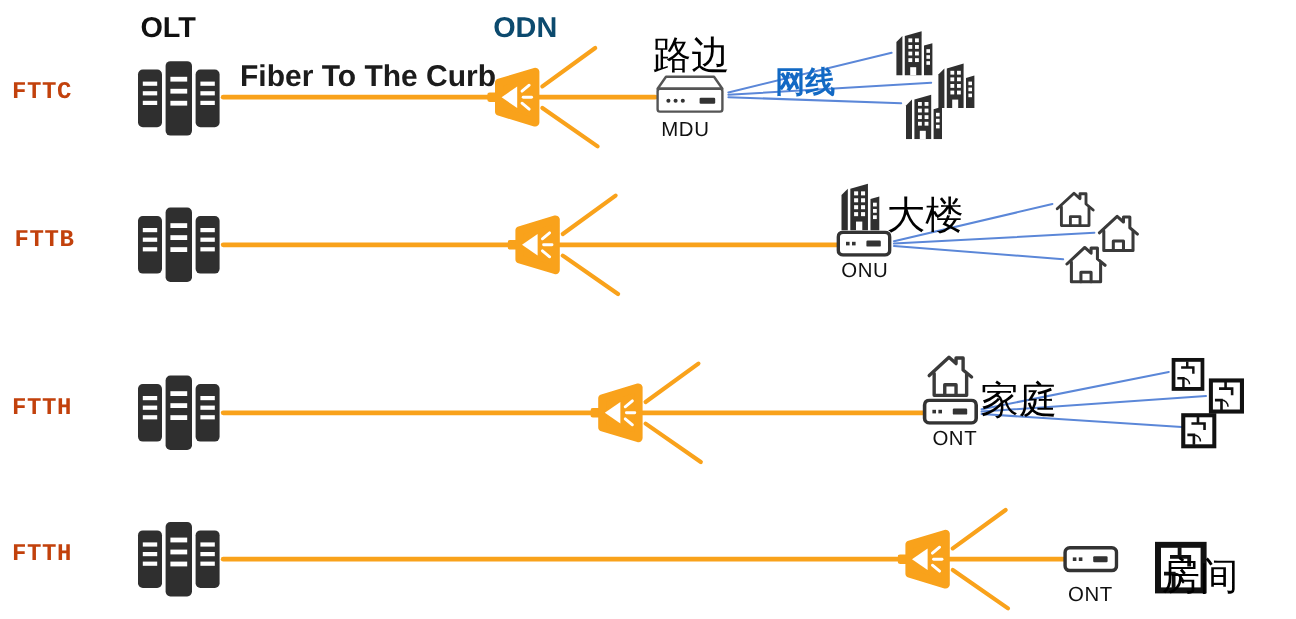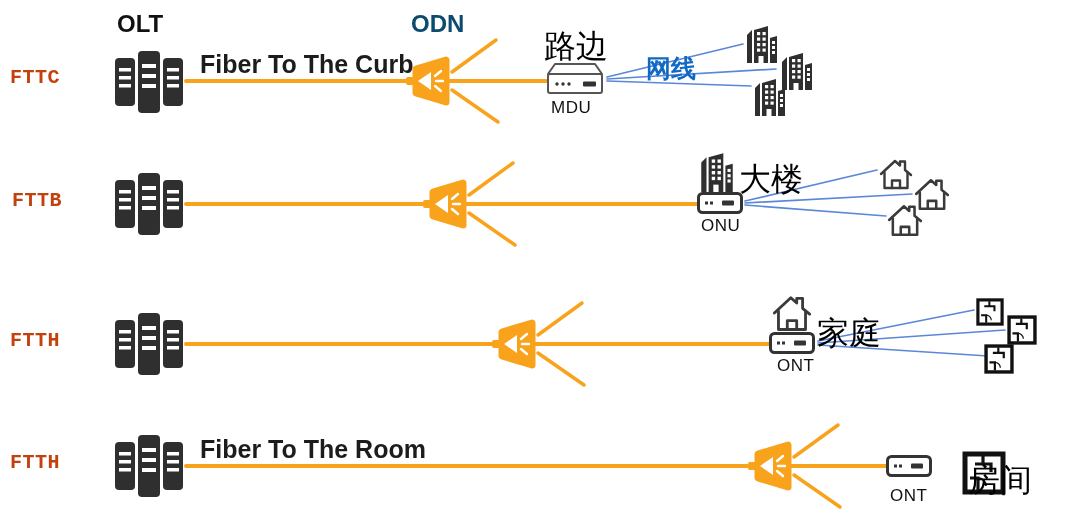--- a/index.html
+++ b/index.html
@@ -131,21 +131,20 @@
     <rect x="28" y="14" width="14" height="4"></rect>
         <rect x="28" y="24" width="14" height="4"></rect>
         <rect x="28" y="34" width="14" height="4"></rect>
     <rect x="53" y="18" width="12" height="3.5"></rect>
         <rect x="53" y="26" width="12" height="3.5"></rect>
         <rect x="53" y="34" width="12" height="3.5"></rect>
       </g>
   </svg>
 
   <div class="abs fiberlabel" style="left:200px;top:50px">Fiber To The Curb</div>
-  <div class="abs fiberlabel" style="left:200px;top:435px">Fiber To The Room</div>
 
   <svg class="abs" style="left:406px;top:55px" width="50" height="52" viewBox="0 0 50 52">
     <rect x="0" y="22" width="12" height="8" rx="2" fill="#F9A21B"></rect>
     <polygon points="10,14 40,5 40,47 10,38" fill="#F9A21B" stroke="#F9A21B" stroke-width="7" stroke-linejoin="round"></polygon>
     <polygon points="25,17 25,35 12,26" fill="#fff"></polygon>
     <g stroke="#fff" stroke-width="2.4" stroke-linecap="round">
         <line x1="29" y1="21" x2="35" y2="16"></line>
         <line x1="30" y1="26" x2="37" y2="26"></line>
         <line x1="29" y1="31" x2="35" y2="36"></line>
       </g>

